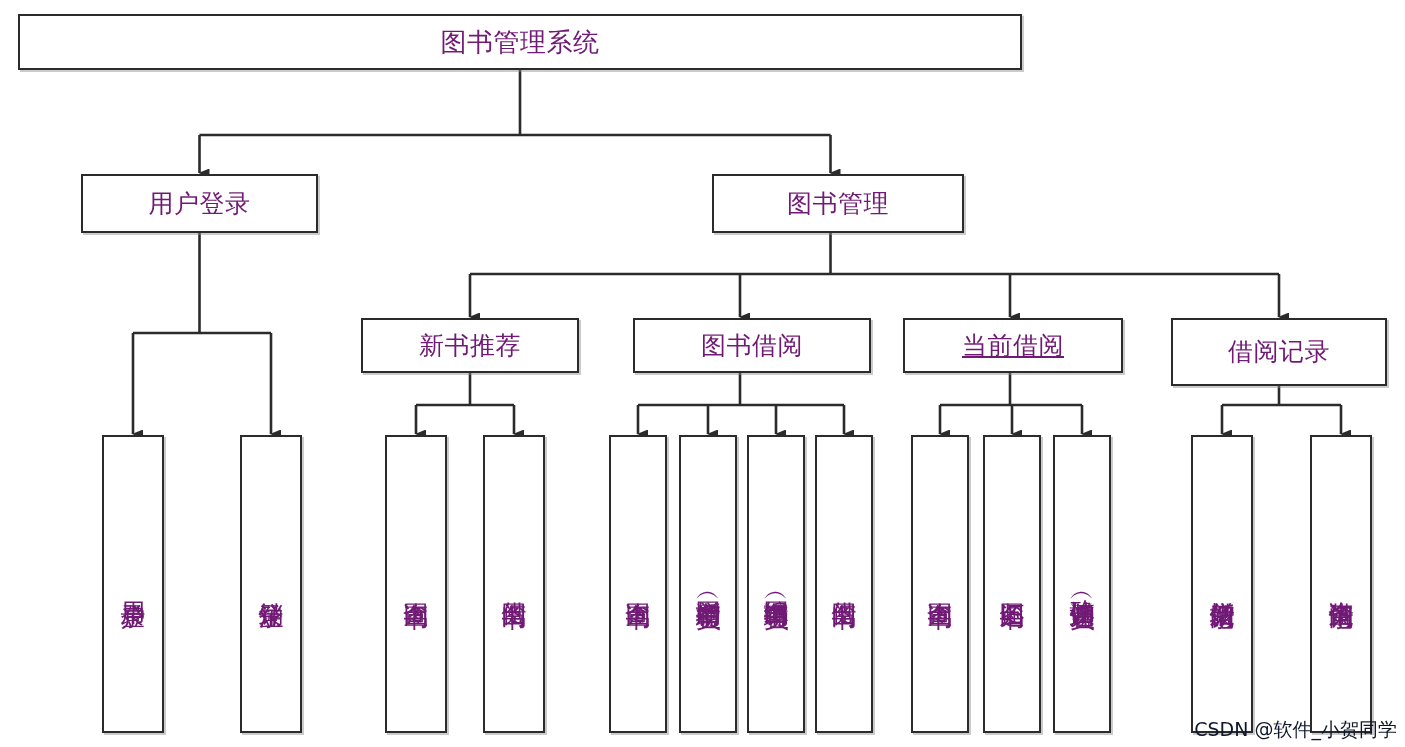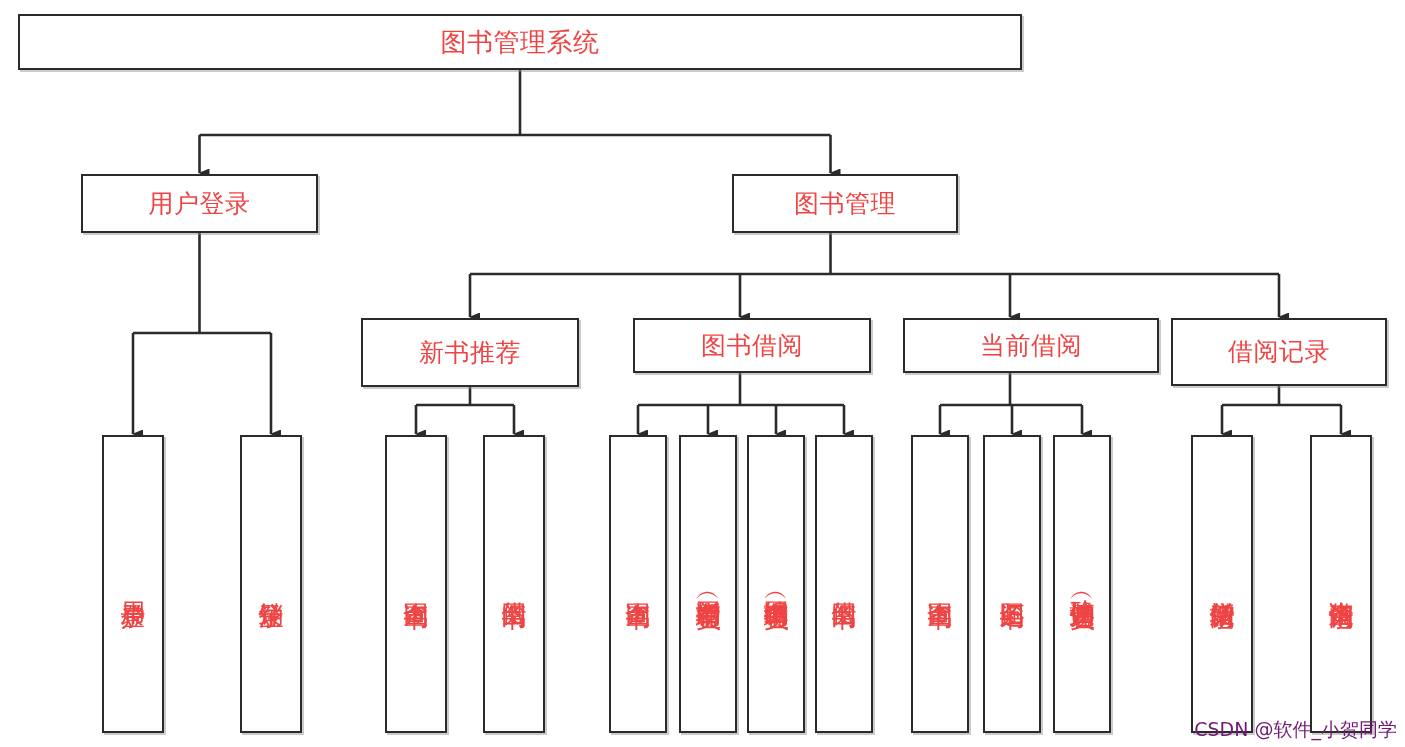--- a/index.html
+++ b/index.html
@@ -28,21 +28,21 @@
   }
   .node {
     position: absolute;
     box-sizing: border-box;
     background: #ffffff;
     border: 2px solid #2b2b2b;
     box-shadow: 2px 2px 0 rgba(140,140,140,0.45);
     display: flex;
     align-items: center;
     justify-content: center;
-    color: #ef4444;
+    color: #701a75;
   }
   .node-label {
     display: block;
     text-align: center;
     line-height: 1.18;
     white-space: pre;
   }
   
   .node.horiz .node-label {
     font-size: 25px;
@@ -66,21 +66,21 @@
     letter-spacing: 1px;
   }
   .node.vert.tall .node-label {
     line-height: 1.34;
   }
   #watermark {
     position: absolute;
     right: 8px;
     bottom: 4px;
     font-size: 19px;
-    color: #701a75;
+    color: #0f172a;
     white-space: nowrap;
     user-select: none;
   }
 </style>
 </head>
 <body>
 
 <div id="diagram-root">
 
   <svg id="edge-layer" viewBox="0 0 1405 747" width="1405" height="747" xmlns="http://www.w3.org/2000/svg" aria-hidden="true">
@@ -126,30 +126,30 @@
       </g>
   </svg>
 
   <div id="node-layer">
       <div class="node horiz root" style="left: 18px; top: 14px; width: 1004px; height: 56px;">
         <span class="node-label">图书管理系统</span>
       </div>
       <div class="node horiz" style="left: 81px; top: 174px; width: 237px; height: 59px;">
         <span class="node-label">用户登录</span>
       </div>
-      <div class="node horiz" style="left: 732px; top: 174px; width: 226px; height: 59px;">
+      <div class="node horiz" style="left: 712px; top: 174px; width: 252px; height: 59px;">
         <span class="node-label">图书管理</span>
       </div>
-      <div class="node horiz" style="left: 361px; top: 318px; width: 218px; height: 69px;">
+      <div class="node horiz" style="left: 361px; top: 318px; width: 218px; height: 55px;">
         <span class="node-label">新书推荐</span>
       </div>
       <div class="node horiz" style="left: 633px; top: 318px; width: 238px; height: 55px;">
         <span class="node-label">图书借阅</span>
       </div>
-      <div class="node horiz" style="left: 903px; top: 318px; width: 256px; height: 55px;">
+      <div class="node horiz" style="left: 903px; top: 318px; width: 220px; height: 55px; text-decoration: underline;">
         <span class="node-label">当前借阅</span>
       </div>
       <div class="node horiz" style="left: 1171px; top: 318px; width: 216px; height: 68px;">
         <span class="node-label">借阅记录</span>
       </div>
       <div class="node vert" style="left: 102px; top: 435px; width: 62px; height: 298px;">
         <span class="node-label">用户登录</span>
       </div>
       <div class="node vert" style="left: 240px; top: 435px; width: 62px; height: 298px;">
         <span class="node-label">注销登录</span>

